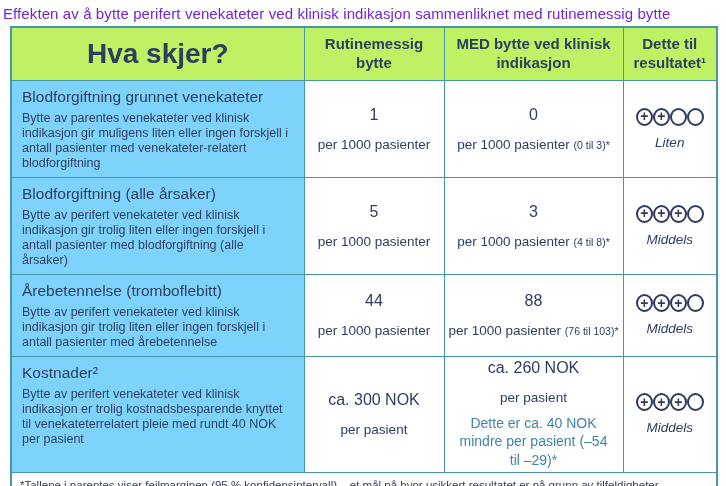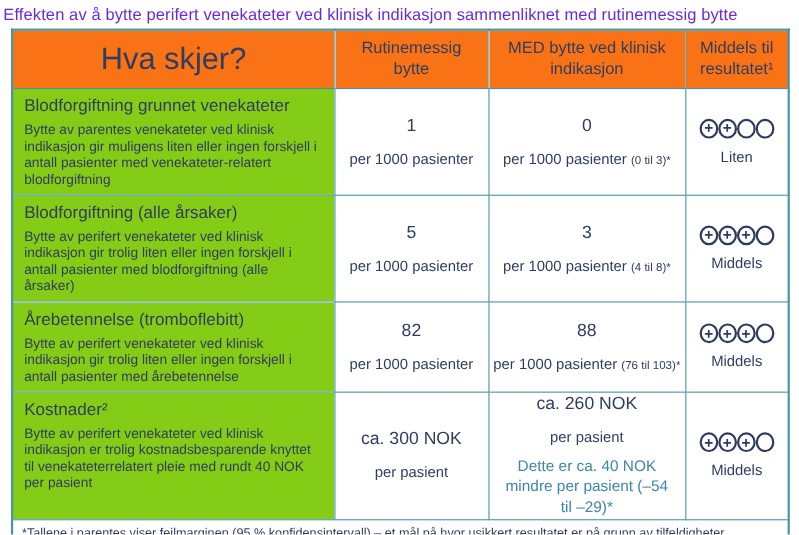--- a/index.html
+++ b/index.html
@@ -10,44 +10,44 @@
   .page-title {
     margin:5px 0 4px 3px; font-size:15px; color:#6d28d9; letter-spacing:0.1px;
   }
   table.evidence {
     border-collapse:collapse; table-layout:fixed;
     margin-left:10px; width:706px;
     border:2px solid #4796a6;
   }
   table.evidence td, table.evidence th { border:1px solid #4796a6; overflow:hidden; }
   tr.header-row { height:53px; }
-  tr.header-row th { background:#f97316; font-weight:normal; color:#2f3e5f; text-align:center; vertical-align:middle; }
+  tr.header-row th { background:#bef264; font-weight:bold; color:#2f3e5f; text-align:center; vertical-align:middle; }
   th.hva { font-size:28px; }
   th.small-head { font-size:15px; line-height:1.25; padding:0 6px; }
   tr.r1 { height:73px; } tr.r2 { height:80px; } tr.r3 { height:77px; } tr.r4 { height:109px; }
   td.outcome {
-    background:#84cc16; text-align:left; vertical-align:top;
+    background:#7dd3fc; text-align:left; vertical-align:top;
     padding:7px 12px 6px 10px;
   }
   .outcome-title { font-size:15.5px; margin-bottom:5px; }
   .outcome-desc { font-size:12.5px; line-height:1.2; }
   td.value { background:#ffffff; text-align:center; vertical-align:middle; padding:2px; }
   .num { font-size:16px; margin-bottom:13px; }
   .unit { font-size:13.5px; }
   .ci { font-size:10.5px; }
   .note { font-size:14px; color:#3e86a6; line-height:1.35; margin-top:9px; padding:0 12px; }
   td.confidence { background:#ffffff; text-align:center; vertical-align:middle; }
   .grade { display:flex; justify-content:center; align-items:center; }
   .grade-circle {
     display:inline-flex; align-items:center; justify-content:center;
     width:13px; height:13px; border:2px solid #2e3a5e; border-radius:50%;
     color:#2e3a5e; font-size:14px; font-weight:bold; line-height:1;
     padding-bottom:1px; box-sizing:content-box;
   }
-  .conf-label { margin-top:9px; font-size:13.5px; }
+  .conf-label { margin-top:9px; font-size:13.5px;font-style:italic; }
   td.footnotes { background:#ffffff; padding:4px 8px 5px 8px; vertical-align:top; }
   .footnote-line { font-size:11.5px; line-height:1.55; color:#2f3e5f; }
 </style>
 </head>
 <body>
 
 <div class="page-title">Effekten av å bytte perifert venekateter ved klinisk indikasjon sammenliknet med rutinemessig bytte</div>
 
 <table class="evidence">
   <colgroup>
@@ -55,21 +55,21 @@
       <col style="width:140px">
       <col style="width:179px">
       <col style="width:94px">
   </colgroup>
 
   <tbody>
       <tr class="header-row">
     <th class="hva">Hva skjer?</th>
     <th class="small-head">Rutinemessig bytte</th>
     <th class="small-head">MED bytte ved klinisk indikasjon</th>
-    <th class="small-head">Middels til resultatet¹</th>
+    <th class="small-head">Dette til resultatet¹</th>
   </tr>
 
   <tr class="r1">
     <td class="outcome">
       <div class="outcome-title">Blodforgiftning grunnet venekateter</div>
       <div class="outcome-desc">Bytte av parentes venekateter ved klinisk indikasjon gir muligens liten eller ingen forskjell i antall pasienter med venekateter-relatert blodforgiftning</div>
     </td>
     <td class="value">
       <div class="num">1</div>
       <div class="unit">per 1000 pasienter</div>
@@ -112,21 +112,21 @@
       <div class="conf-label">Middels</div>
     </td>
   </tr>
 
   <tr class="r3">
     <td class="outcome">
       <div class="outcome-title">Årebetennelse (tromboflebitt)</div>
       <div class="outcome-desc">Bytte av perifert venekateter ved klinisk indikasjon gir trolig liten eller ingen forskjell i antall pasienter med årebetennelse</div>
     </td>
     <td class="value">
-      <div class="num">82</div>
+      <div class="num">44</div>
       <div class="unit">per 1000 pasienter</div>
     </td>
     <td class="value">
       <div class="num">88</div>
       <div class="unit"><span>per 1000 pasienter</span> <span class="ci">(76 til 103)*</span></div>
     </td>
     <td class="confidence">
       <div class="grade">
             <span class="grade-circle">+</span>
             <span class="grade-circle">+</span>

